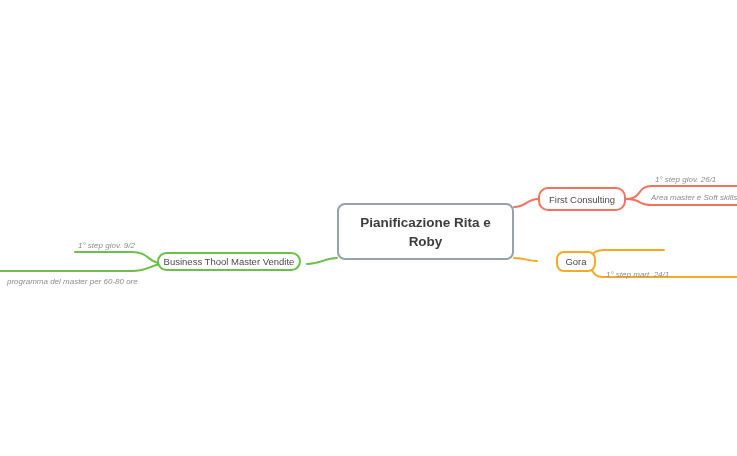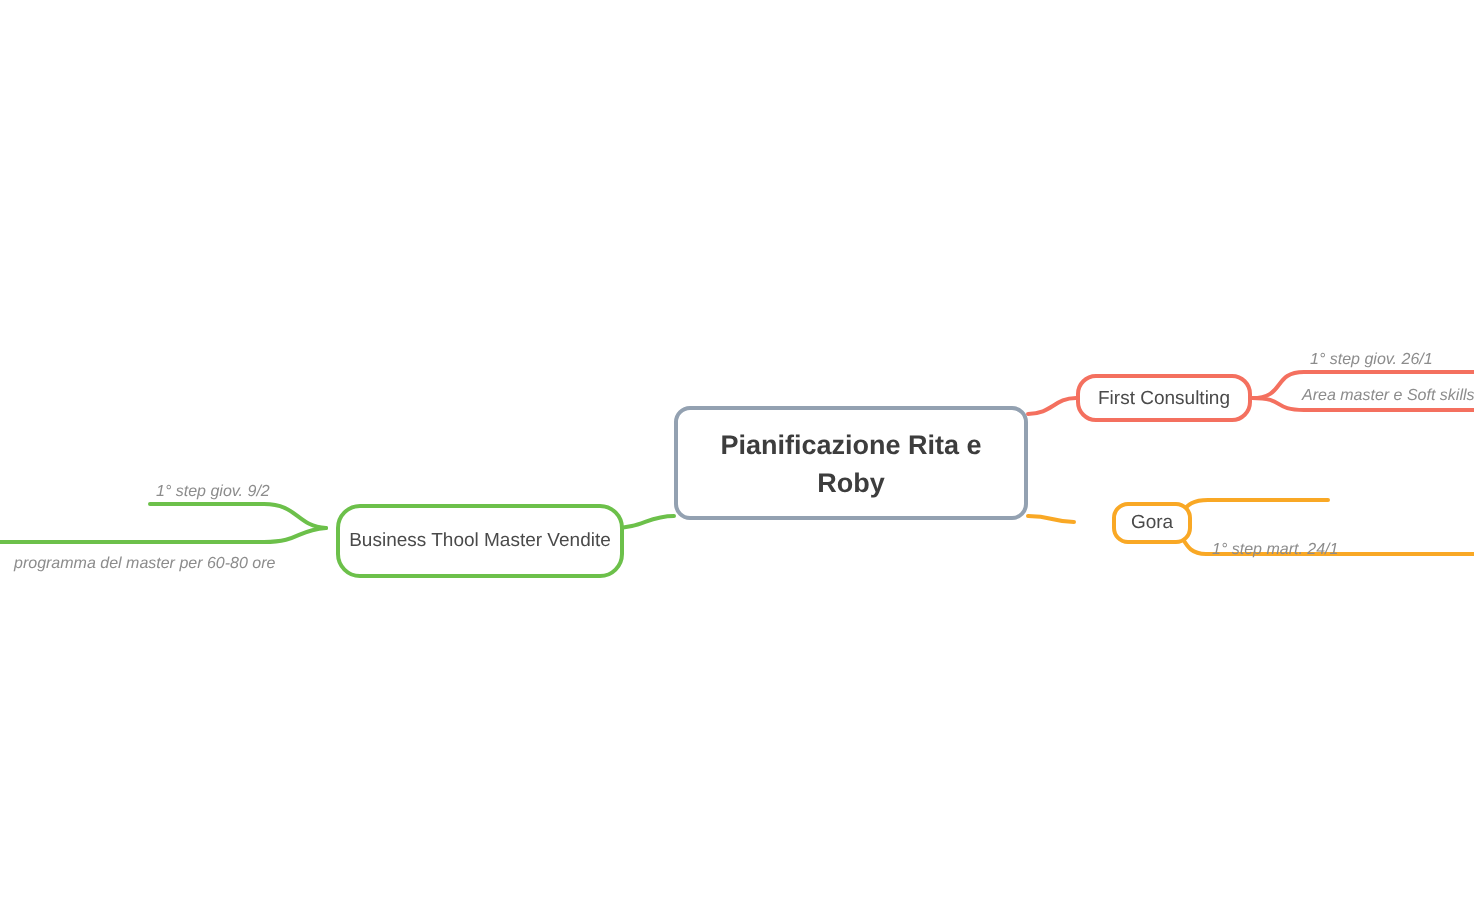--- a/index.html
+++ b/index.html
@@ -50,22 +50,22 @@
     border-radius: 10px;
   }
   .node-gora {
     left: 537px; top: 251px;
     width: 40px; height: 21px;
     border: 2px solid var(--orange, #f9a825);
     border-radius: 8px;
     margin-left: 19px;
   }
   .node-business {
-    left: 168px; top: 252px;
-    width: 144px; height: 37px;
+    left: 157px; top: 252px;
+    width: 144px; height: 19px;
     border: 2px solid var(--green, #6cc04a);
     border-radius: 12px;
   }
   .subtopic {
     position: absolute;
     font-size: 8px;
     line-height: 10px;
     color: var(--sub-text, #8c8c8c);
     white-space: nowrap;
     cursor: pointer;

